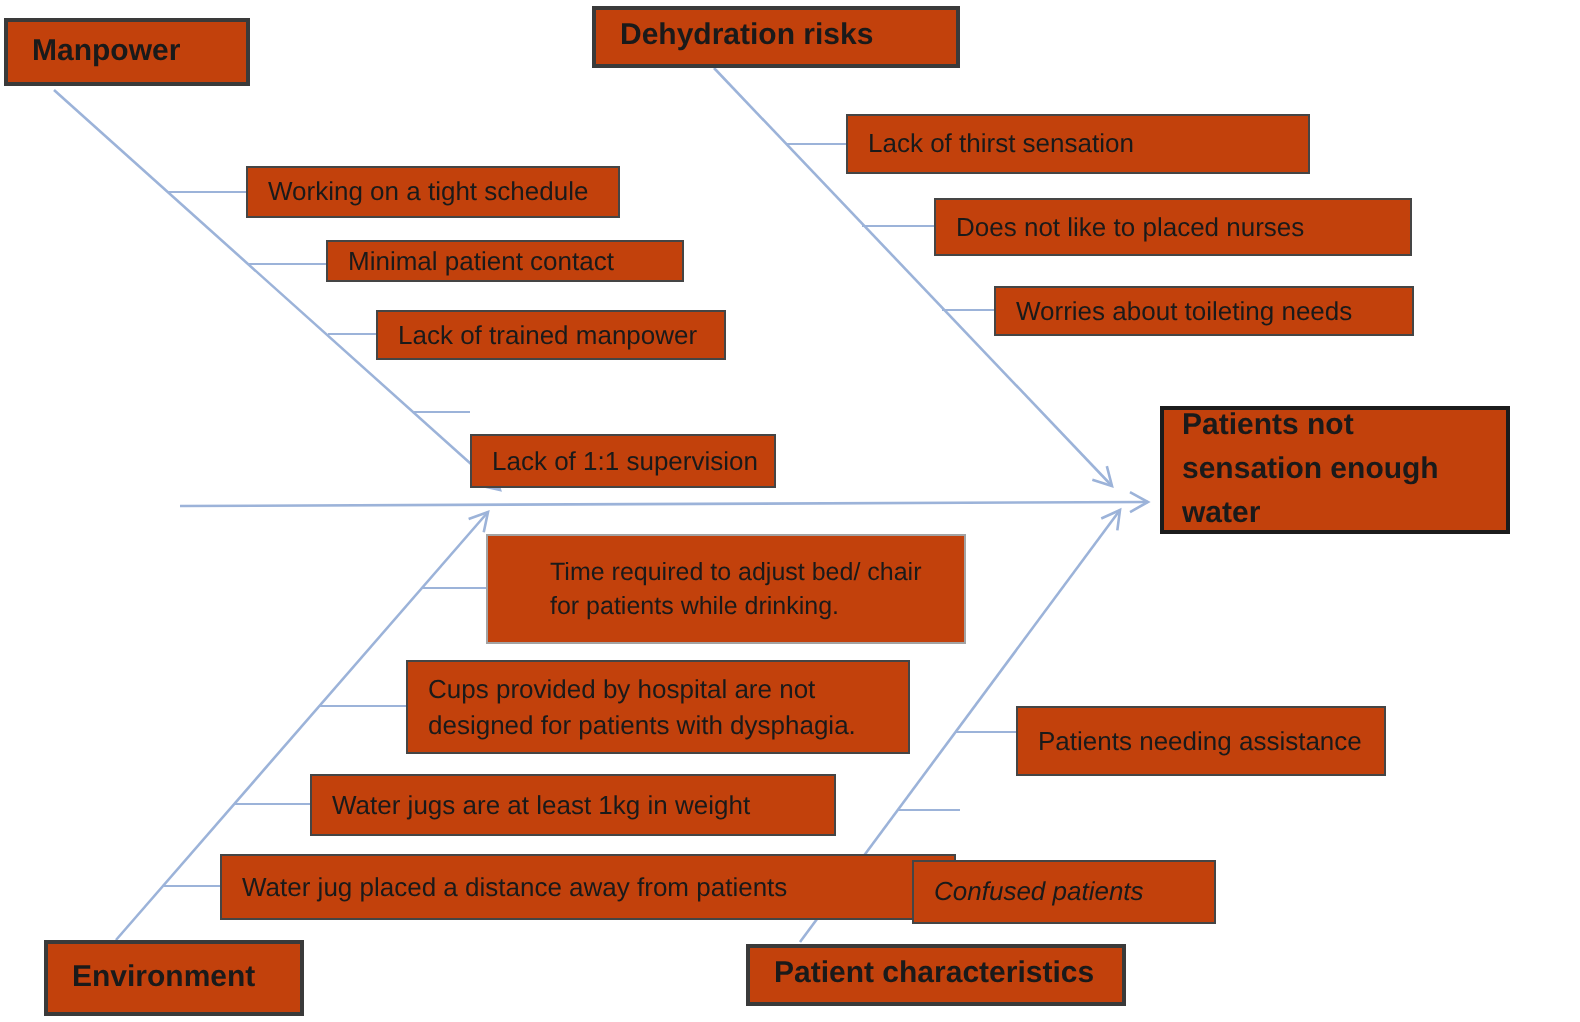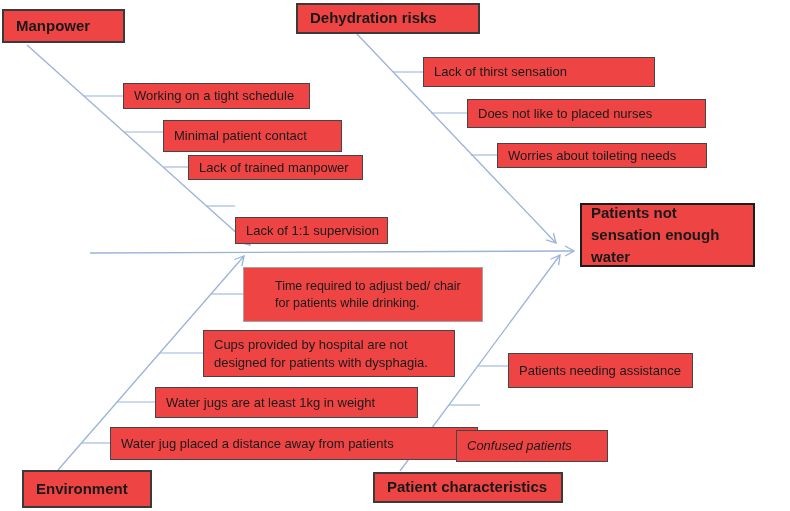--- a/index.html
+++ b/index.html
@@ -6,21 +6,21 @@
   #canvas{
     position:relative;
     width:790px;height:511px;
     background:#ffffff;
     font-family:"Liberation Sans", sans-serif;
     overflow:hidden;
   }
   #lines{position:absolute;left:0;top:0;width:790px;height:511px;}
   .box{
     position:absolute;
-    background:#ef4444;
+    background:#c2410c;
     display:flex;
     align-items:center;
     box-sizing:border-box;
     color:#1a1a1a;
     font-size:13px;
     line-height:1.35;
     padding:0 6px 0 10px;
     border:1.5px solid #454545;
   }
   .cat{
@@ -86,21 +86,21 @@
 
   <div class="box cat" style="left:296px;top:3px;width:184px;height:31px;">Dehydration risks</div>
 
   <div class="box cat" style="left:22px;top:470px;width:130px;height:38px;">Environment</div>
 
   <div class="box cat" style="left:373px;top:472px;width:190px;height:31px;">Patient characteristics</div>
 
   <div class="box head" style="left:580px;top:203px;width:175px;height:64px;">Patients not sensation enough water</div>
 
   <div class="box" style="left:123px;top:83px;width:187px;height:26px;">Working on a tight schedule</div>
-  <div class="box" style="left:163px;top:120px;width:179px;height:32px;">Minimal patient contact</div>
+  <div class="box" style="left:163px;top:120px;width:179px;height:21px;">Minimal patient contact</div>
   <div class="box" style="left:188px;top:155px;width:175px;height:25px;">Lack of trained manpower</div>
   <div class="box" style="left:235px;top:185px;width:153px;height:27px;margin-top:32px;">Lack of 1:1 supervision</div>
 
   <div class="box" style="left:423px;top:57px;width:232px;height:30px;">Lack of thirst sensation</div>
   <div class="box" style="left:467px;top:99px;width:239px;height:29px;">Does not like to placed nurses</div>
   <div class="box" style="left:497px;top:143px;width:210px;height:25px;">Worries about toileting needs</div>
 
   <div class="box light fs125" style="left:243px;top:267px;width:240px;height:55px;padding-left:31px;">Time required to adjust bed/ chair for patients while drinking.</div>
   <div class="box" style="left:203px;top:330px;width:252px;height:47px;">Cups provided by hospital are not designed for patients with dysphagia.</div>
   <div class="box" style="left:155px;top:387px;width:263px;height:31px;">Water jugs are at least 1kg in weight</div>

